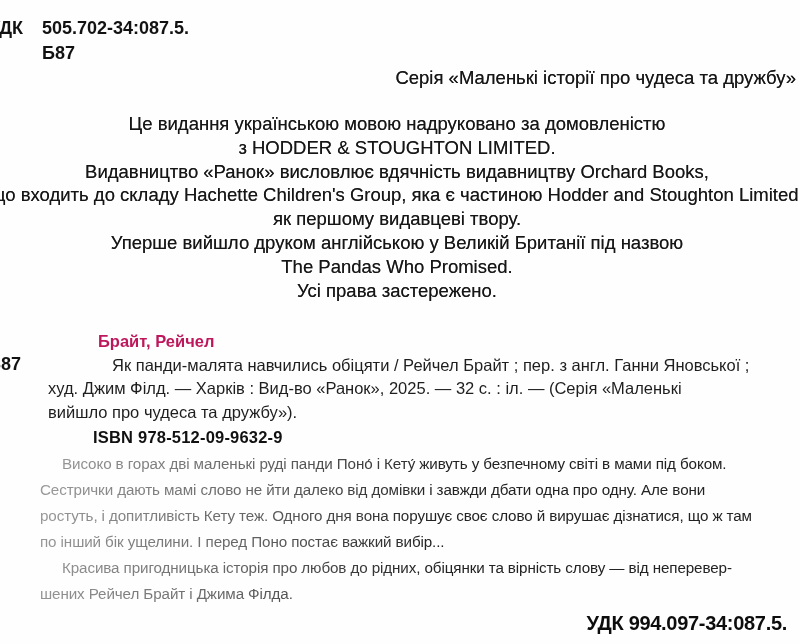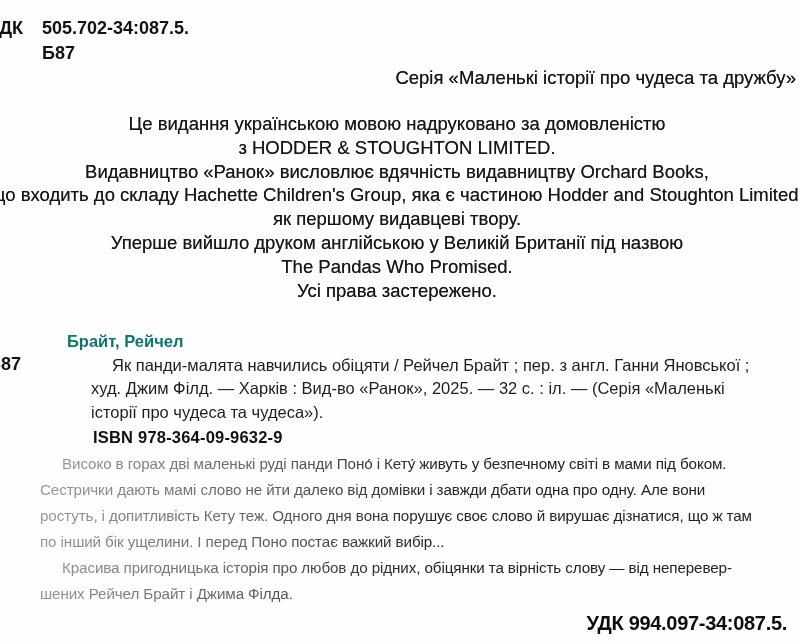--- a/index.html
+++ b/index.html
@@ -64,22 +64,22 @@
   
   .catalog {
     position: absolute;
     top: 330px;
     left: 0;
     width: 800px;
     font-size: 16.5px;
     line-height: 23.6px;
     color: #1e1e1e;
   }
-  .cat-header { padding-left: 67px; font-weight: bold; color: #0f766e; }
-  .cat-line   { padding-left: 91px; white-space: nowrap; }
+  .cat-header { padding-left: 98px; font-weight: bold; color: #be185d; }
+  .cat-line   { padding-left: 48px; white-space: nowrap; }
   .cat-line.first { padding-left: 112px; }
   .isbn {
     padding-left: 93px;
     margin-top: 2px;
     font-weight: bold;
     color: #111;
     letter-spacing: 0.2px;
   }
   .cat-sign {
     position: absolute;
@@ -150,22 +150,22 @@
     <div class="rline">The Pandas Who Promised.</div>
     <div class="rline">Усі права застережено.</div>
   </div>
 
   <div class="cat-sign">Б87</div>
 
   <div class="catalog">
     <div class="cat-header">Брайт, Рейчел</div>
     <div class="cat-line first">Як панди-малята навчились обіцяти / Рейчел Брайт ; пер. з англ. Ганни Яновської ;</div>
     <div class="cat-line">худ. Джим Філд. — Харків : Вид-во «Ранок», 2025. — 32 с. : іл. — (Серія «Маленькі</div>
-    <div class="cat-line">історії про чудеса та чудеса»).</div>
-    <div class="isbn">ISBN 978-364-09-9632-9</div>
+    <div class="cat-line">вийшло про чудеса та дружбу»).</div>
+    <div class="isbn">ISBN 978-512-09-9632-9</div>
   </div>
 
   <div class="annotation">
     <div class="aline indent">Високо в горах дві маленькі руді панди Поно́ і Кету́ живуть у безпечному світі в мами під боком.</div>
     <div class="aline">Сестрички дають мамі слово не йти далеко від домівки і завжди дбати одна про одну. Але вони</div>
     <div class="aline">ростуть, і допитливість Кету теж. Одного дня вона порушує своє слово й вирушає дізнатися, що ж там</div>
     <div class="aline">по інший бік ущелини. І перед Поно постає важкий вибір...</div>
     <div class="aline indent">Красива пригодницька історія про любов до рідних, обіцянки та вірність слову — від неперевер-</div>
     <div class="aline">шених Рейчел Брайт і Джима Філда.</div>
   </div>

